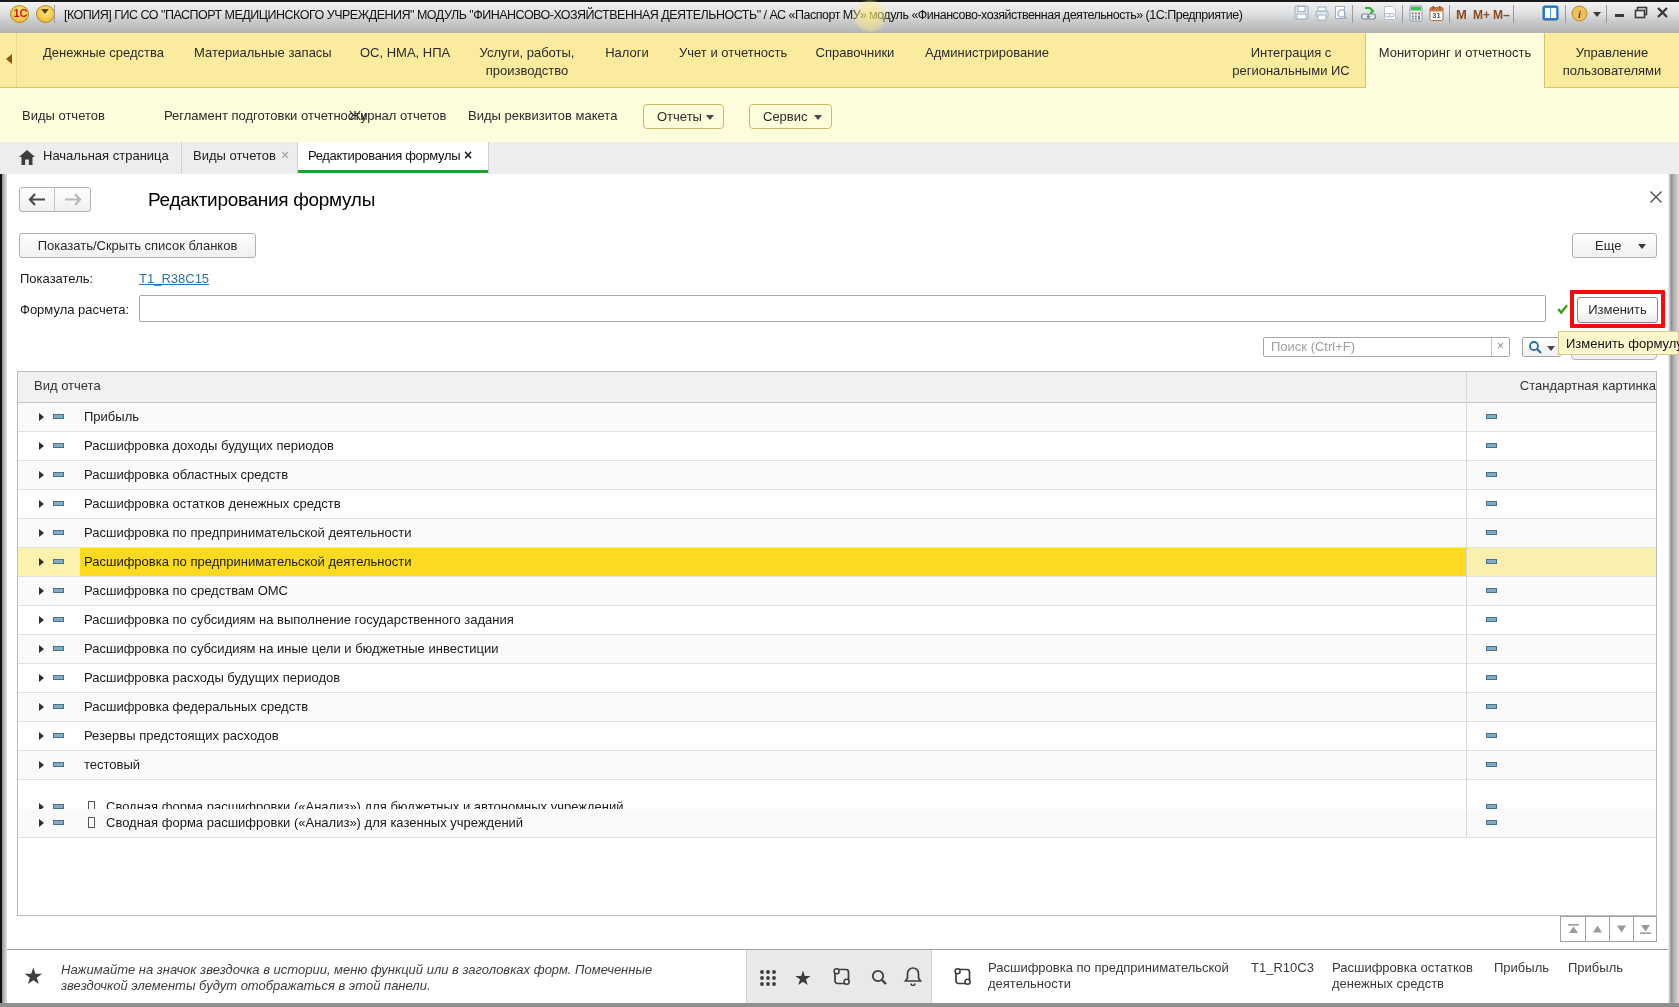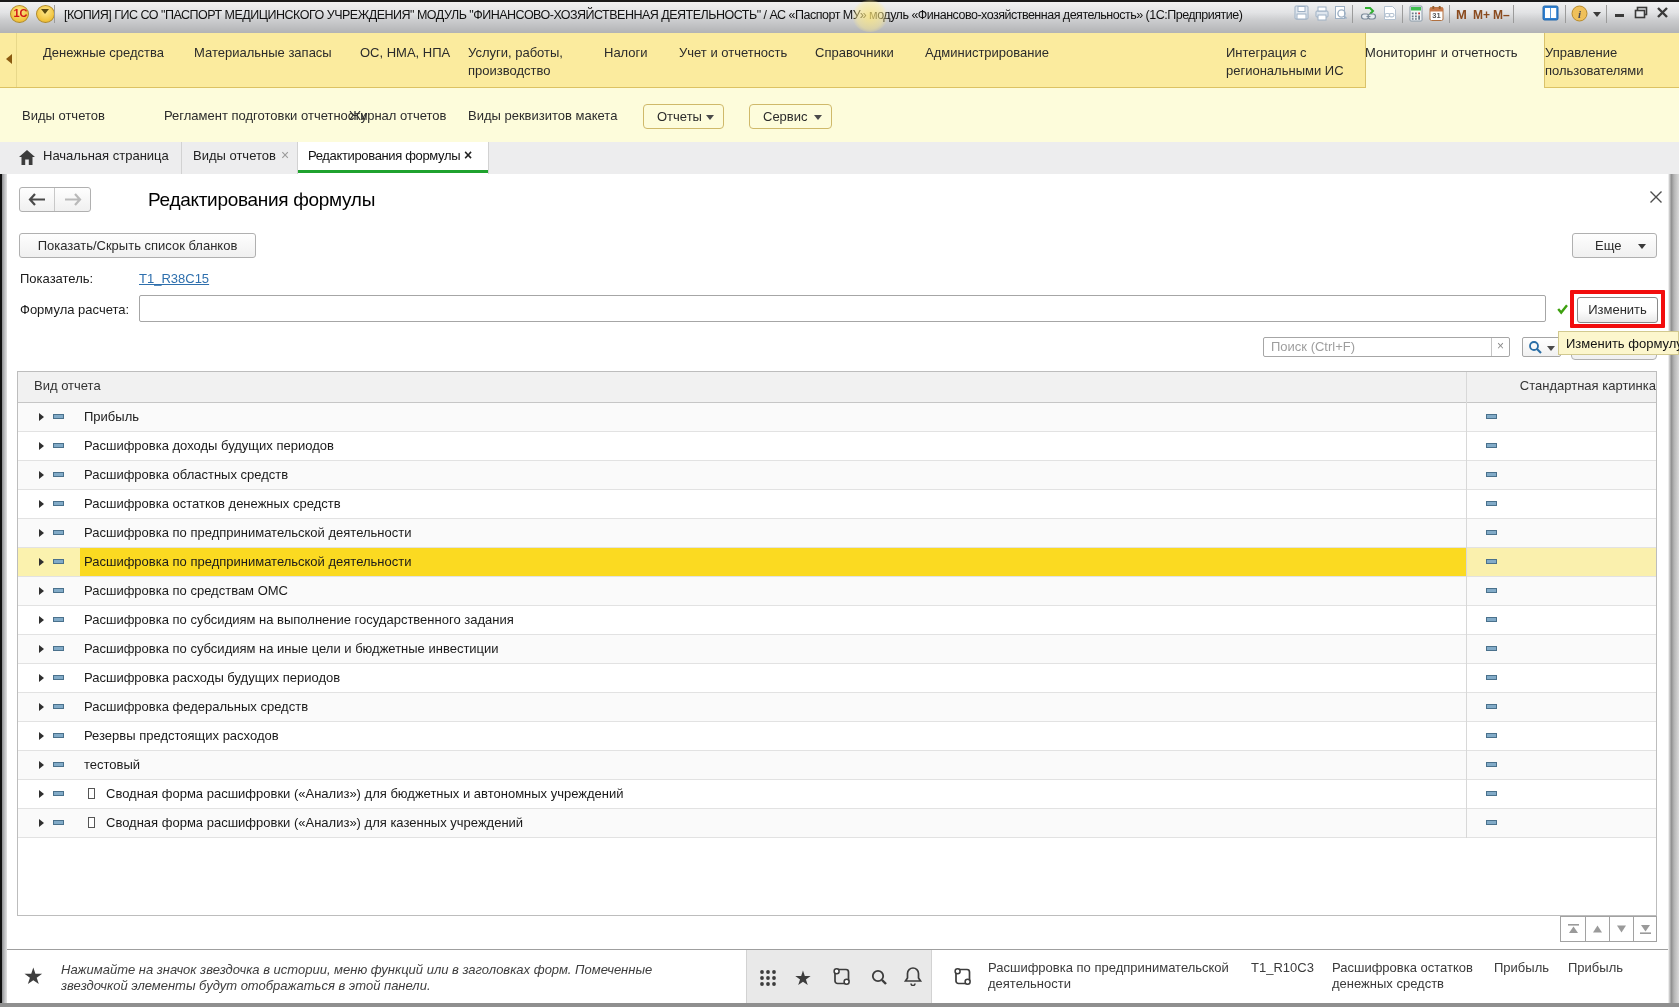--- a/index.html
+++ b/index.html
@@ -8,21 +8,21 @@
 
 #titlebar{position:absolute;left:0;top:0;width:1679px;height:33px;background:linear-gradient(#f4f4f4 0%,#e2e3e5 38%,#cbccce 62%,#b2b3b5 100%);}
 #titlebar .toprim{position:absolute;left:0;top:0;width:1679px;height:2px;background:#1a1a1a;}
 .circbtn{position:absolute;width:19px;height:18px;border-radius:50%;background:radial-gradient(circle at 50% 35%,#ffe98c,#f0c23c 70%,#c89a20);border:1px solid #b08a28;box-sizing:border-box;}
 #wtitle{position:absolute;left:64px;top:8px;font-size:13px;color:#111;white-space:nowrap;}
 .tsep{position:absolute;top:5px;width:1px;height:18px;background:#9b9b9b;}
 .ticon{position:absolute;top:5px;}
 .mchar{position:absolute;top:7px;font-weight:bold;color:#8a4a1e;font-size:13px;letter-spacing:0;}
 
 #ribbon1{position:absolute;left:0;top:33px;width:1679px;height:55px;background:#fbeb9e;border-bottom:1px solid #dcc263;box-sizing:border-box;}
-.rtab{position:absolute;top:0;height:54px;color:#2b2b2b;white-space:nowrap;}
+.rtab{position:absolute;top:0;height:54px;text-align:center;color:#2b2b2b;white-space:nowrap;}
 .rtab .l1{position:absolute;left:0;right:0;top:12px;}
 .rtab .l2{position:absolute;left:0;right:0;top:30px;}
 #seltab{position:absolute;left:1365px;top:33px;width:180px;height:55px;background:#fdfcdb;border-left:1px solid #d9c26a;border-right:1px solid #d9c26a;box-sizing:border-box;}
 #ribbon2{position:absolute;left:0;top:88px;width:1679px;height:54px;background:#fdfcdb;}
 .r2item{position:absolute;top:20px;color:#2b2b2b;white-space:nowrap;}
 .r2btn{position:absolute;top:16px;height:25px;border:1px solid #cfb96a;border-radius:4px;box-sizing:border-box;text-align:left;color:#2b2b2b;}
 .dna{display:inline-block;width:0;height:0;border-left:4px solid transparent;border-right:4px solid transparent;border-top:5px solid #4a4a4a;vertical-align:middle;}
 
 #tabbar{position:absolute;left:0;top:142px;width:1679px;height:32px;background:#ededee;}
 .wtab{position:absolute;top:0;height:32px;box-sizing:border-box;}
@@ -342,21 +342,21 @@
           <span class="dash"></span>
           <span class="rowtxt">Резервы предстоящих расходов</span>
           <span class="rdash"></span>
         </div>
         <div class="grow odd" style="top:379px;">
           <span class="tri"></span>
           <span class="dash"></span>
           <span class="rowtxt">тестовый</span>
           <span class="rdash"></span>
         </div>
-        <div class="grow" style="top:408px;">
+        <div class="grow" style="top:421px;">
           <span class="tri"></span>
           <span class="dash"></span>
           <span class="pgico"></span>
           <span class="rowtxt" style="left:88px;">Сводная форма расшифровки («Анализ») для бюджетных и автономных учреждений</span>
           <span class="rdash"></span>
         </div>
         <div class="grow odd" style="top:437px;">
           <span class="tri"></span>
           <span class="dash"></span>
           <span class="pgico"></span>

